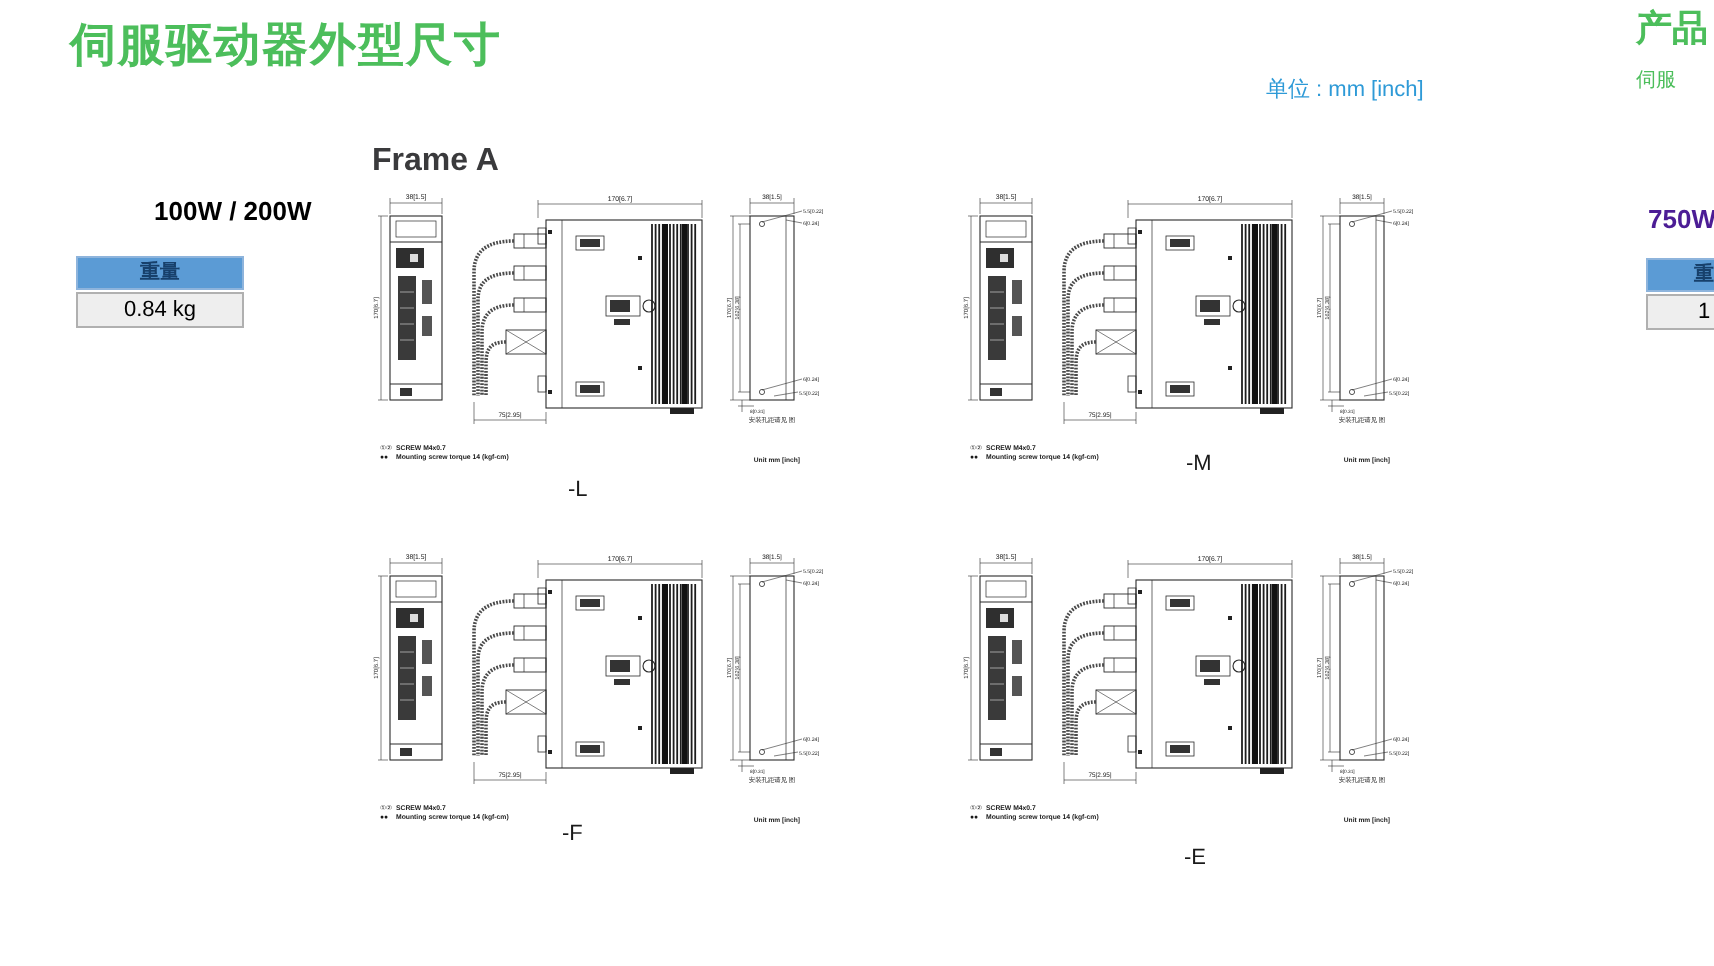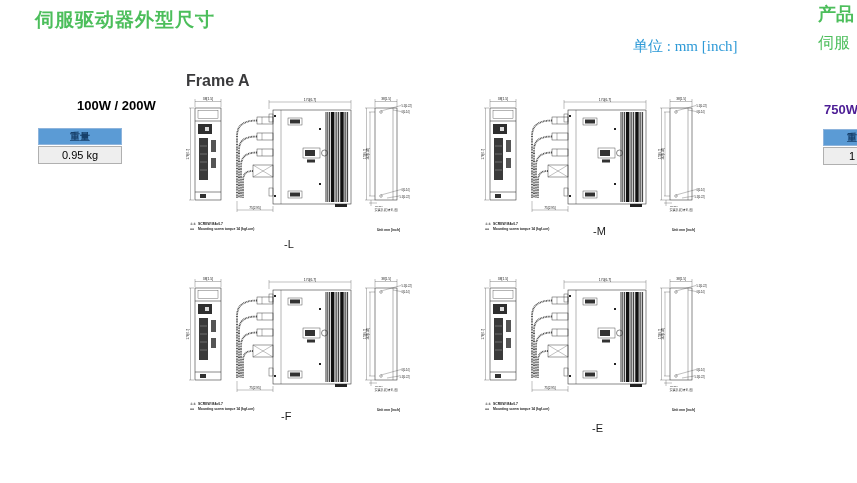--- a/index.html
+++ b/index.html
@@ -1,24 +1,24 @@
 <!DOCTYPE html>
 <html><head>
 <meta charset="utf-8">
 <style>
   html,body{margin:0;padding:0;background:#fff;}
   .canvas{
     position:relative;width:857px;height:483px;background:#ffffff;
     overflow:hidden;font-family:"Liberation Sans", sans-serif;
   }
   .abs{position:absolute;white-space:nowrap;}
-  .title-left{left:35px;top:7px;font-size:19px;font-weight:bold;color:#4cbe5b;letter-spacing:1px;}
-  .unit-note{left:633px;top:37px;font-size:15px;color:#2e9ad7;font-family:Liberation Serif, serif;}
+  .title-left{left:35px;top:7px;font-size:23px;font-weight:bold;color:#4cbe5b;letter-spacing:1px;}
+  .unit-note{left:633px;top:37px;font-size:11px;color:#2e9ad7;}
   .rp-title{left:818px;top:2px;font-size:18px;font-weight:bold;color:#4cbe5b;}
-  .rp-subtitle{left:818px;top:33px;font-size:16px;color:#4cbe5b;}
+  .rp-subtitle{left:818px;top:33px;font-size:10px;color:#4cbe5b;}
   .rp-power{left:824px;top:102px;font-size:13px;font-weight:bold;color:#4c1d95;}
   .frame-heading{left:186px;top:72px;font-size:16px;font-weight:bold;color:#3a3a3c;}
   .power-left{left:37px;top:98px;font-size:13px;font-weight:bold;color:#000;margin-left:40px;}
   .wtable{position:absolute;border-radius:16px;}
   .wtable .hd{
     height:15px;background:#5b9bd5;border:1px solid #8eb4dc;color:#17406b;
     font-weight:bold;font-size:10px;text-align:center;line-height:15px;
   }
   .wtable .val{
     margin-top:1px;height:16px;background:#eeeeee;border:1px solid #b0b0b0;
@@ -43,21 +43,21 @@
   <div class="abs rp-power">750W</div>
   <div class="wtable wtable-right">
     <div class="hd">重</div>
     <div class="val">1</div>
   </div>
 
   <div class="abs frame-heading">Frame A</div>
   <div class="abs power-left">100W / 200W</div>
   <div class="wtable wtable-left">
     <div class="hd">重量</div>
-    <div class="val">0.95 kg</div>
+    <div class="val">0.84 kg</div>
   </div>
 
   <div id="drawings">
       <svg class="drawing" viewBox="0 0 232 168" width="232" height="168" xmlns="http://www.w3.org/2000/svg" style="left: 185px; top: 88px;">
 
   <g stroke="#2b2b2b" stroke-width="0.55" fill="none">
     <line x1="10" y1="19" x2="10" y2="11" stroke-width="0.3"></line>
     <line x1="36" y1="19" x2="36" y2="11" stroke-width="0.3"></line>
     <line x1="10" y1="13.5" x2="36" y2="13.5" stroke-width="0.3"></line>
     <rect x="10" y="20" width="26" height="92" fill="#fff"></rect>

